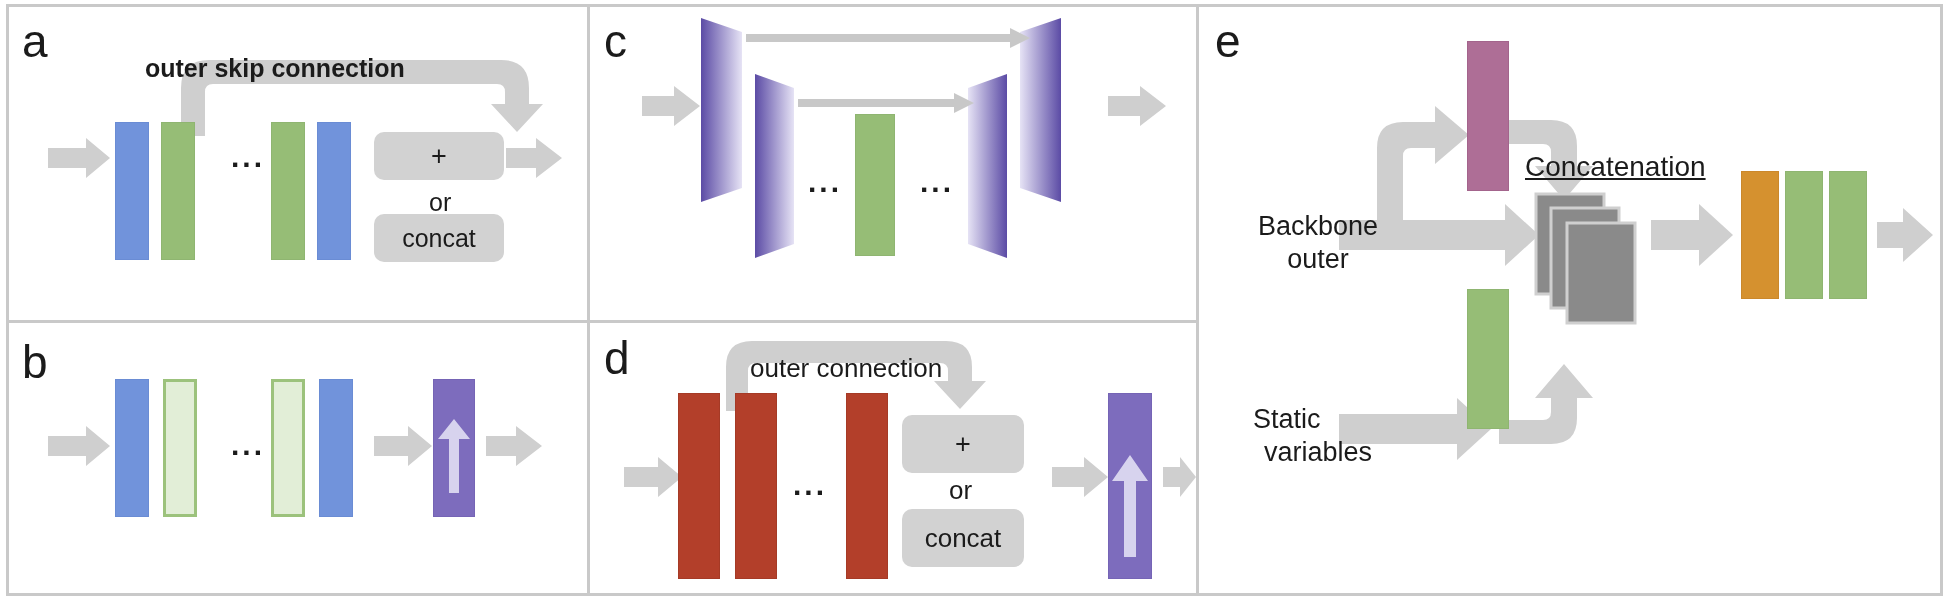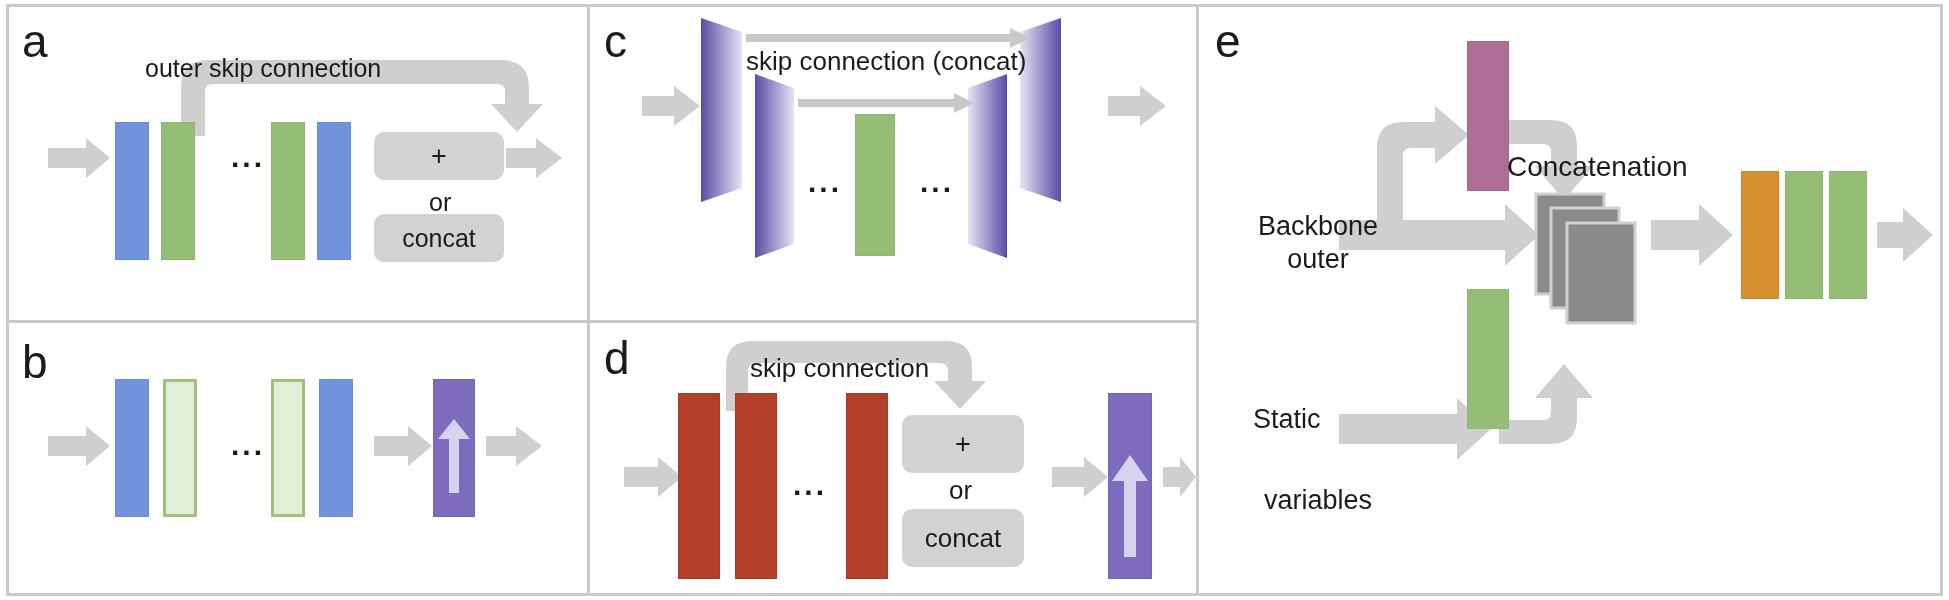--- a/index.html
+++ b/index.html
@@ -64,21 +64,21 @@
       </g>
 
       <text x="225" y="163" font-family="Liberation Sans, sans-serif" font-size="30" font-weight="bold" fill="#1b1b1b" letter-spacing="3">...</text>
     </svg>
 
     <div class="bar bar-blue" style="left:109px;top:118px;width:34px;height:138px;"></div>
     <div class="bar bar-green" style="left:155px;top:118px;width:34px;height:138px;"></div>
     <div class="bar bar-green" style="left:265px;top:118px;width:34px;height:138px;"></div>
     <div class="bar bar-blue" style="left:311px;top:118px;width:34px;height:138px;"></div>
 
-    <div class="lab" style="left:139px;top:50px;font-size:25px;">outer skip connection</div>
+    <div class="lab" style="left:139px;top:50px;font-size:25px;font-weight:bold;">outer skip connection</div>
 
     <div class="graybox" style="left:368px;top:128px;width:130px;height:48px;font-size:27px;">+</div>
     <div class="lab" style="left:423px;top:184px;font-size:25px;">or</div>
     <div class="graybox" style="left:368px;top:210px;width:130px;height:48px;font-size:25px;">concat</div>
   </div>
 
   <div class="panel" style="left:6px;top:323px;width:581px;height:273px;">
     <div class="plabel" style="left:16px;top:16px;">b</div>
 
     <svg width="581" height="273">
@@ -151,21 +151,20 @@
       <g>
         <path class="gfill2" d="M208,95 L364,95 L364,89 L384,99 L364,109 L364,103 L208,103 Z"></path>
       </g>
 
       <text x="218" y="188" font-family="Liberation Sans, sans-serif" font-size="30" font-weight="bold" fill="#1b1b1b" letter-spacing="3">...</text>
       <text x="330" y="188" font-family="Liberation Sans, sans-serif" font-size="30" font-weight="bold" fill="#1b1b1b" letter-spacing="3">...</text>
     </svg>
 
     <div class="bar bar-green" style="left:265px;top:110px;width:40px;height:142px;"></div>
 
-    <div class="lab" style="left:156px;top:42px;font-size:26px;">skip connection (concat)</div>
   </div>
 
   <div class="panel" style="left:590px;top:323px;width:606px;height:273px;">
     <div class="plabel" style="left:14px;top:12px;">d</div>
 
     <svg width="606" height="273">
       <g>
         <path class="gfill" d="M34,144 L68,144 L68,134 L92,154 L68,174 L68,164 L34,164 Z"></path>
       </g>
       <g>
@@ -180,21 +179,21 @@
                                  L396,58 L370,86 L344,58 L358,58 L358,48 Q358,40 350,40
                                  L166,40 Q158,40 158,48 L158,88 Z"></path>
       </g>
       <text x="203" y="172" font-family="Liberation Sans, sans-serif" font-size="30" font-weight="bold" fill="#1b1b1b" letter-spacing="3">...</text>
     </svg>
 
     <div class="bar bar-red" style="left:88px;top:70px;width:42px;height:186px;"></div>
     <div class="bar bar-red" style="left:145px;top:70px;width:42px;height:186px;"></div>
     <div class="bar bar-red" style="left:256px;top:70px;width:42px;height:186px;"></div>
 
-    <div class="lab" style="left:160px;top:30px;font-size:26px;">skip connection</div>
+    <div class="lab" style="left:160px;top:30px;font-size:26px;">outer connection</div>
 
     <div class="graybox" style="left:312px;top:92px;width:122px;height:58px;font-size:27px;">+</div>
     <div class="lab" style="left:359px;top:152px;font-size:26px;">or</div>
     <div class="graybox" style="left:312px;top:186px;width:122px;height:58px;font-size:26px;">concat</div>
 
     <div class="bar bar-purple" style="left:518px;top:70px;width:44px;height:186px;"></div>
     <svg width="606" height="273">
       <g>
         <path class="lavender" d="M534,234 L534,158 L522,158 L540,132 L558,158 L546,158 L546,234 Z"></path>
       </g>
@@ -248,18 +247,18 @@
     <div class="bar bar-green" style="left:268px;top:285px;width:42px;height:140px;"></div>
 
     <div class="bar bar-orange" style="left:542px;top:167px;width:38px;height:128px;"></div>
     <div class="bar bar-green" style="left:586px;top:167px;width:38px;height:128px;"></div>
     <div class="bar bar-green" style="left:630px;top:167px;width:38px;height:128px;"></div>
 
     <div class="lab" style="left:54px;top:207px;font-size:27px;text-align:center;width:130px;">Backbone</div>
     <div class="lab" style="left:54px;top:240px;font-size:27px;text-align:center;width:130px;">outer</div>
 
     <div class="lab" style="left:54px;top:400px;font-size:27px;text-align:left;width:130px;">Static</div>
-    <div class="lab" style="left:44px;top:433px;font-size:27px;text-align:center;width:150px;margin-top:48px;">variables</div>
-
-    <div class="lab" style="left:308px;top:147px;font-size:28px;">Concatenation</div>
+    <div class="lab" style="left:44px;top:433px;font-size:27px;text-align:center;width:150px;">variables</div>
+
+    <div class="lab" style="left:326px;top:147px;font-size:28px;text-decoration:underline;">Concatenation</div>
   </div>
 
 </div>
 
 </body></html>

